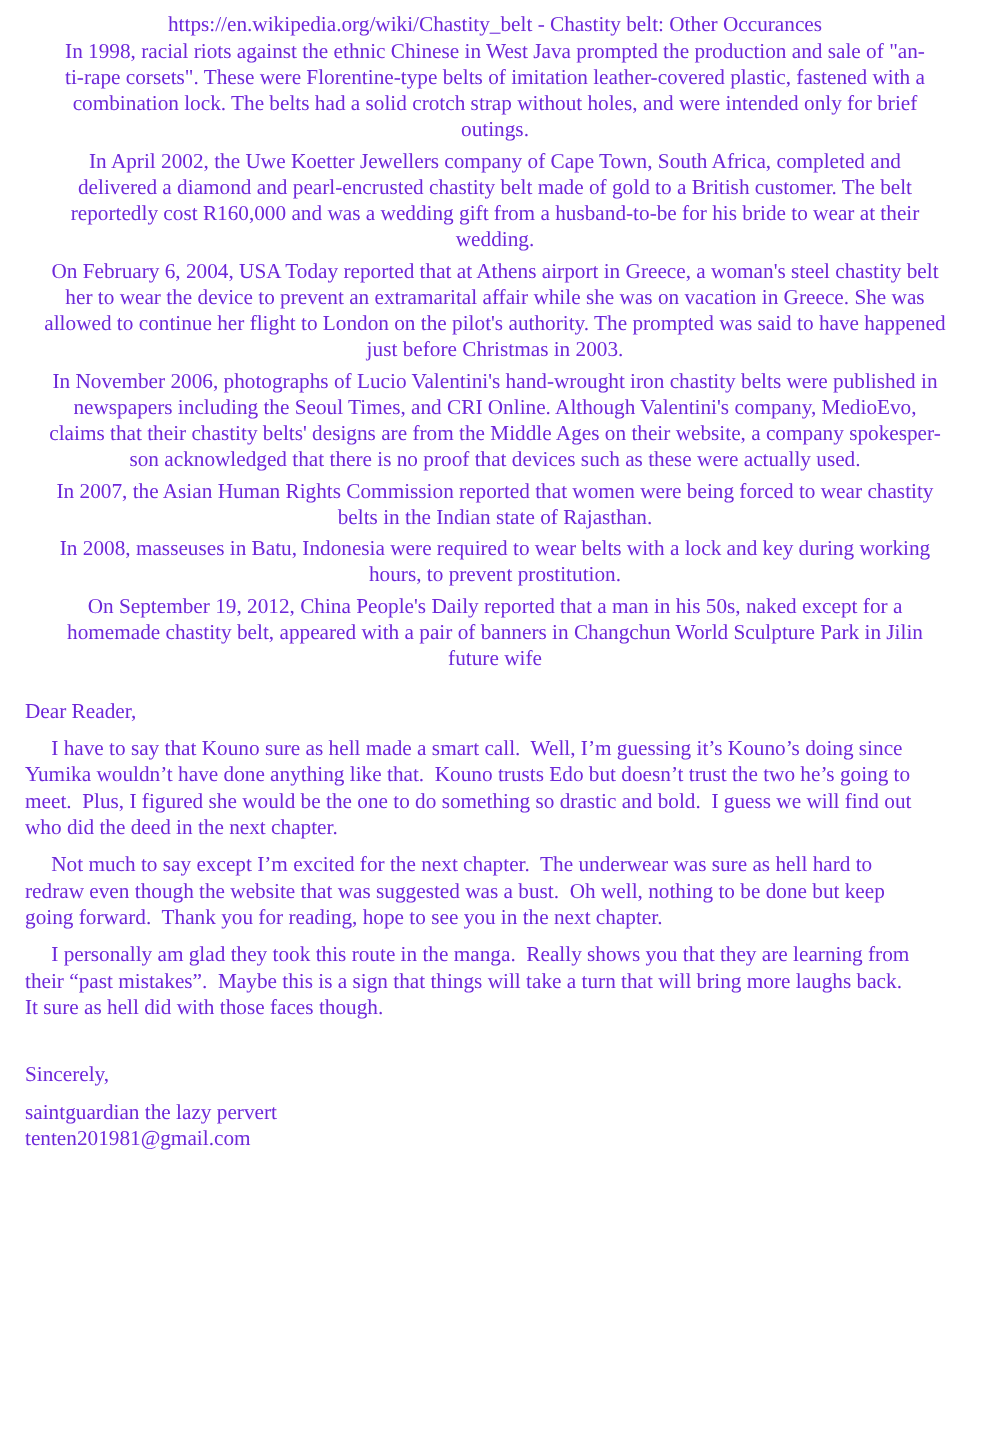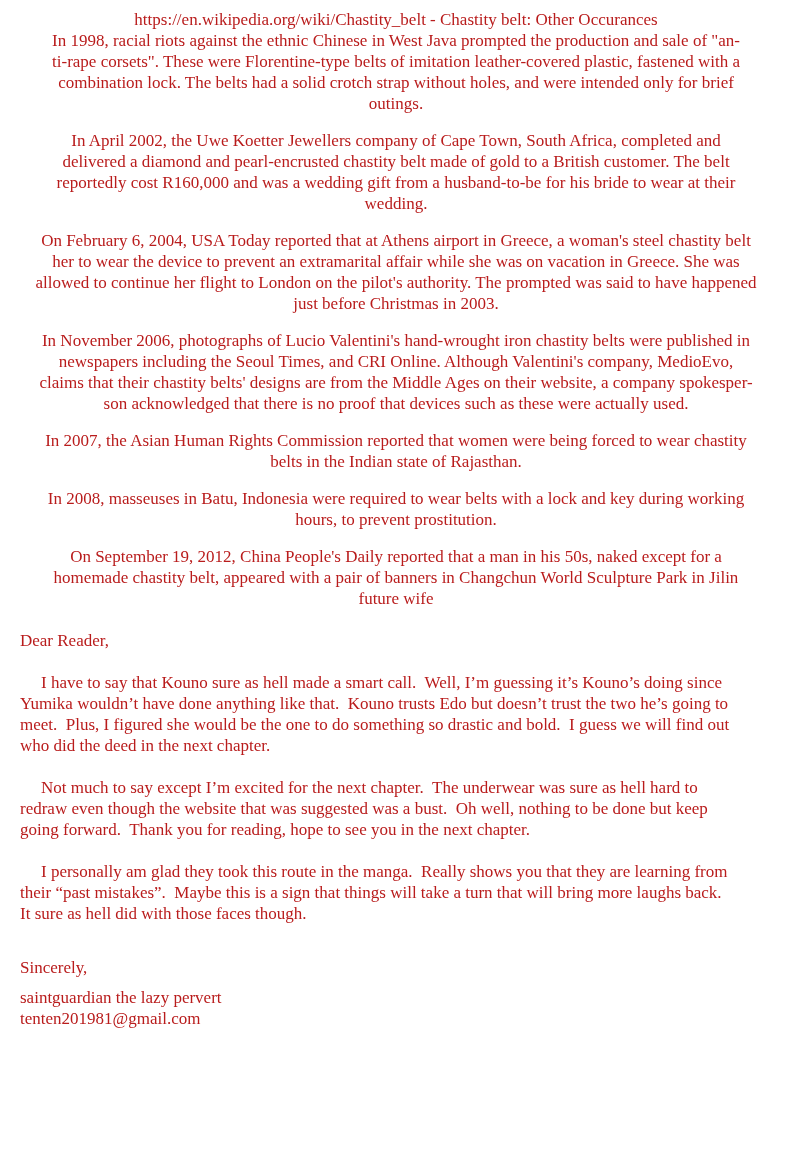--- a/index.html
+++ b/index.html
@@ -23,45 +23,45 @@
   }
   .wiki-section {
     text-align: center;
     padding: 0 5px;
   }
   .line {
     white-space: pre;
     min-height: 21px;
   }
   .wiki-para + .wiki-para {
-    margin-top: 16px;
+    margin-top: 4px;
   }
   .letter-section {
     margin-top: 21px;
     text-align: left;
     padding-left: 20px;
     padding-right: 6px;
   }
   .letter-para {
-    margin-top: 21px;
+    margin-top: 9px;
   }
   .letter-para .line:first-child {
     text-indent: 21px;
   }
   .closing {
     margin-top: 33px;
   }
   .signature {
     margin-top: 9px;
   }
 </style>
 </head>
 <body>
 
-<div class="page" style="color: #b91c1c; background: rgb(255, 255, 255);">
+<div class="page" style="color: #6d28d9; background: rgb(255, 255, 255);">
 
   <div class="wiki-section">
     <div class="line">https://en.wikipedia.org/wiki/Chastity_belt - Chastity belt: Other Occurances</div>
     <div id="wiki-paragraphs">
         <div class="wiki-para">
           <div class="line">In 1998, racial riots against the ethnic Chinese in West Java prompted the production and sale of "an-</div>
           <div class="line">ti-rape corsets". These were Florentine-type belts of imitation leather-covered plastic, fastened with a</div>
           <div class="line">combination lock. The belts had a solid crotch strap without holes, and were intended only for brief</div>
           <div class="line">outings.</div>
         </div>

